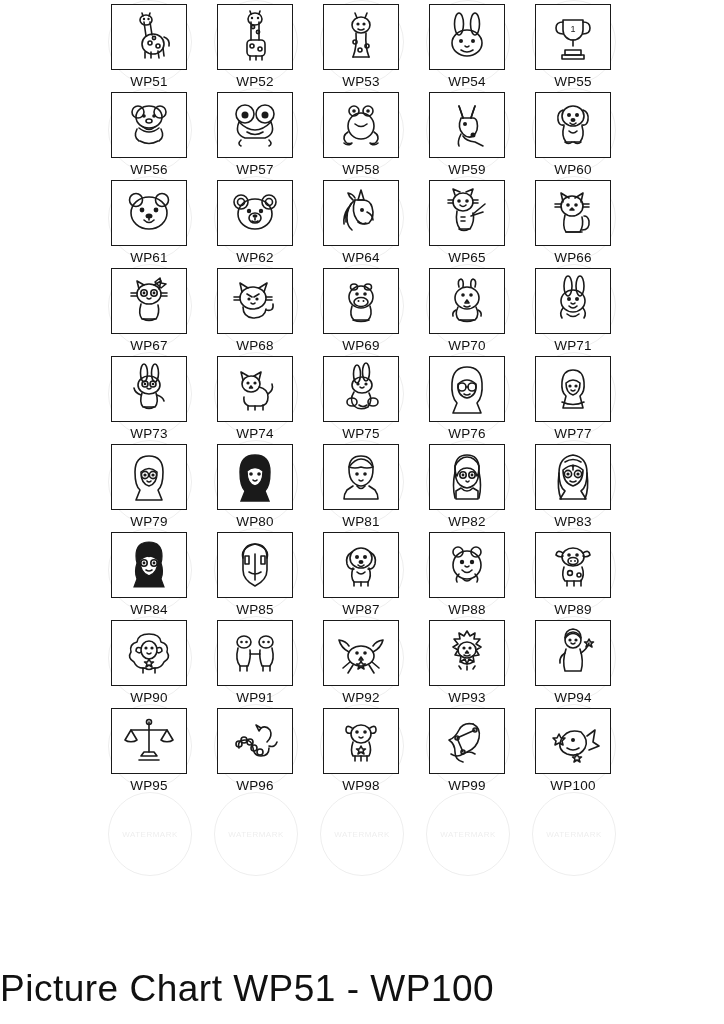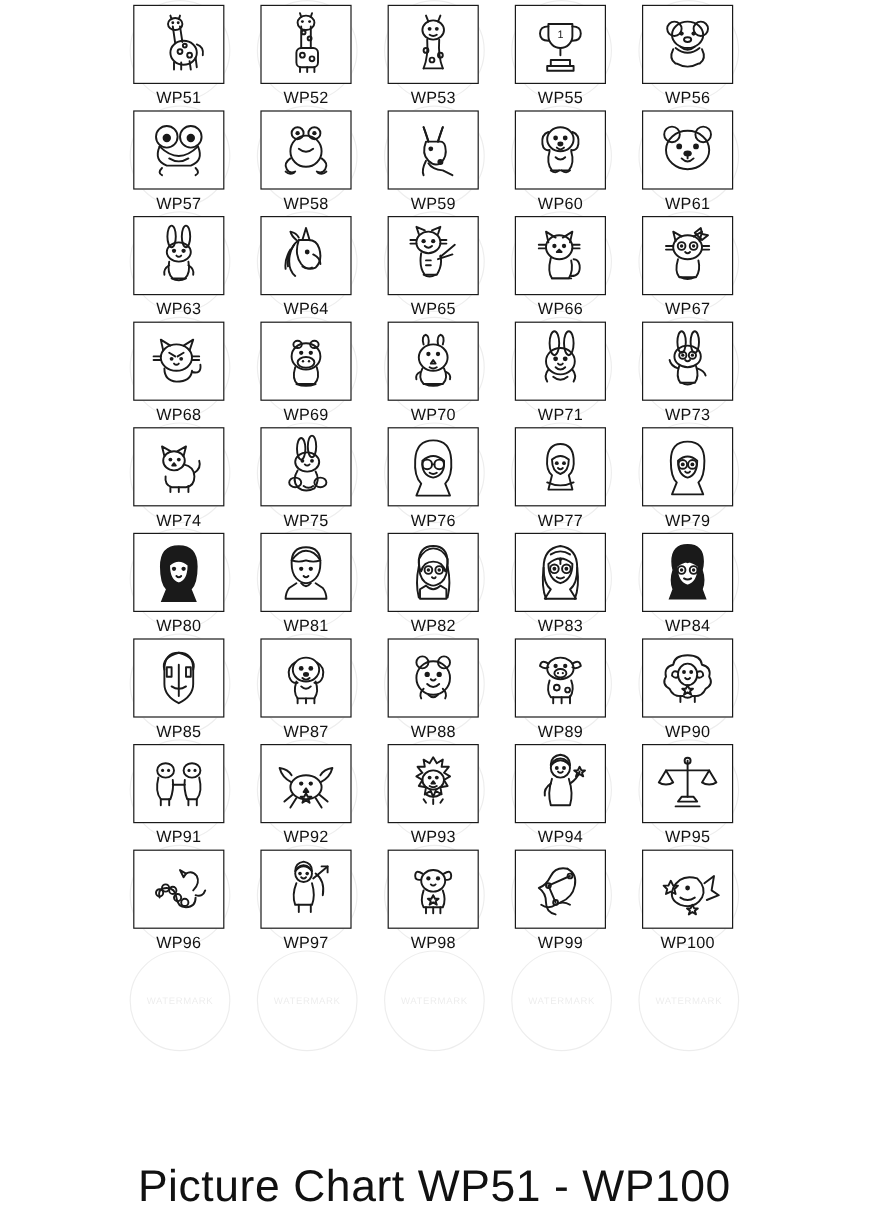--- a/index.html
+++ b/index.html
@@ -68,21 +68,21 @@
     font-size: 8px;
     letter-spacing: 0.5px;
     font-family: "Liberation Sans", sans-serif;
     pointer-events: none;
   }
   #footer {
     position: absolute;
     left: 0;
     right: 0;
     bottom: 14px;
-    text-align: center;
+    text-align: left;
     font-size: 37px;
     color: #111111;
     font-family: "Liberation Sans", sans-serif;
     letter-spacing: 0.5px;
   }
 </style>
 </head>
 <body>
 
 <div id="page">
@@ -191,20 +191,34 @@
             <circle cx="24" cy="32" r="2" stroke="#1a1a1a" fill="none" stroke-width="1.6" stroke-linecap="round" stroke-linejoin="round"></circle>
             <circle cx="36" cy="36" r="2" stroke="#1a1a1a" fill="none" stroke-width="1.6" stroke-linecap="round" stroke-linejoin="round"></circle>
             <circle cx="29" cy="40" r="2" stroke="#1a1a1a" fill="none" stroke-width="1.6" stroke-linecap="round" stroke-linejoin="round"></circle>
           </svg>
         </div>
         <div class="code">WP53</div>
       </div>
       <div class="cell">
         <div class="thumb">
           <svg width="60" height="54" viewBox="0 0 60 54">
+            <ellipse cx="22" cy="14" rx="4.5" ry="11" stroke="#1a1a1a" fill="none" stroke-width="1.6" stroke-linecap="round" stroke-linejoin="round"></ellipse>
+            <ellipse cx="38" cy="14" rx="4.5" ry="11" stroke="#1a1a1a" fill="none" stroke-width="1.6" stroke-linecap="round" stroke-linejoin="round"></ellipse>
+            <ellipse cx="30" cy="33" rx="15" ry="13" stroke="#1a1a1a" fill="none" stroke-width="1.6" stroke-linecap="round" stroke-linejoin="round"></ellipse>
+            <circle cx="24" cy="31" r="2" fill="#1a1a1a" stroke="none"></circle>
+            <circle cx="36" cy="31" r="2" fill="#1a1a1a" stroke="none"></circle>
+            <path d="M28 36 q2 2 4 0" stroke="#1a1a1a" fill="none" stroke-width="1.6" stroke-linecap="round" stroke-linejoin="round"></path>
+            <path d="M24 40 q6 4 12 0" stroke="#1a1a1a" fill="none" stroke-width="1.6" stroke-linecap="round" stroke-linejoin="round"></path>
+          </svg>
+        </div>
+        <div class="code">WP54</div>
+      </div>
+      <div class="cell">
+        <div class="thumb">
+          <svg width="60" height="54" viewBox="0 0 60 54">
             <path d="M20 10 h20 v10 a10 10 0 0 1 -20 0 z" stroke="#1a1a1a" fill="none" stroke-width="1.6" stroke-linecap="round" stroke-linejoin="round"></path>
             <path d="M20 12 q-7 0 -7 6 q0 6 7 6" stroke="#1a1a1a" fill="none" stroke-width="1.6" stroke-linecap="round" stroke-linejoin="round"></path>
             <path d="M40 12 q7 0 7 6 q0 6 -7 6" stroke="#1a1a1a" fill="none" stroke-width="1.6" stroke-linecap="round" stroke-linejoin="round"></path>
             <path d="M30 30 v6" stroke="#1a1a1a" fill="none" stroke-width="1.6" stroke-linecap="round" stroke-linejoin="round"></path>
             <path d="M22 40 h16 v5 h-16 z" stroke="#1a1a1a" fill="none" stroke-width="1.6" stroke-linecap="round" stroke-linejoin="round"></path>
             <path d="M19 45 h22 v4 h-22 z" stroke="#1a1a1a" fill="none" stroke-width="1.6" stroke-linecap="round" stroke-linejoin="round"></path>
             <text x="30" y="22" text-anchor="middle" font-size="9" font-family="Liberation Sans, sans-serif" fill="#1a1a1a">1</text>
           </svg>
         </div>
         <div class="code">WP55</div>
@@ -299,32 +313,33 @@
             <ellipse cx="30" cy="30" rx="3.5" ry="2.5" fill="#1a1a1a" stroke="none"></ellipse>
             <path d="M25 34 q5 5 10 0" stroke="#1a1a1a" fill="none" stroke-width="1.6" stroke-linecap="round" stroke-linejoin="round"></path>
             <path d="M30 30 v4" stroke="#1a1a1a" fill="none" stroke-width="1.6" stroke-linecap="round" stroke-linejoin="round"></path>
           </svg>
         </div>
         <div class="code">WP61</div>
       </div>
       <div class="cell">
         <div class="thumb">
           <svg width="60" height="54" viewBox="0 0 60 54">
-            <ellipse cx="24" cy="11" rx="3.5" ry="9" stroke="#1a1a1a" fill="none" stroke-width="1.6" stroke-linecap="round" stroke-linejoin="round"></ellipse>
-            <ellipse cx="36" cy="11" rx="3.5" ry="9" stroke="#1a1a1a" fill="none" stroke-width="1.6" stroke-linecap="round" stroke-linejoin="round"></ellipse>
-            <ellipse cx="30" cy="24" rx="10" ry="8" stroke="#1a1a1a" fill="none" stroke-width="1.6" stroke-linecap="round" stroke-linejoin="round"></ellipse>
-            <circle cx="26" cy="23" r="1.8" fill="#1a1a1a" stroke="none"></circle>
-            <circle cx="34" cy="23" r="1.8" fill="#1a1a1a" stroke="none"></circle>
-            <path d="M28 27 q2 2 4 0" stroke="#1a1a1a" fill="none" stroke-width="1.6" stroke-linecap="round" stroke-linejoin="round"></path>
-            <path d="M22 32 q-2 10 3 14 h10 q5 -4 3 -14" stroke="#1a1a1a" fill="none" stroke-width="1.6" stroke-linecap="round" stroke-linejoin="round"></path>
-            <path d="M22 35 q-5 3 -4 8 M38 35 q5 3 4 8" stroke="#1a1a1a" fill="none" stroke-width="1.6" stroke-linecap="round" stroke-linejoin="round"></path>
-            <path d="M24 46 q6 3 12 0" stroke="#1a1a1a" fill="none" stroke-width="1.6" stroke-linecap="round" stroke-linejoin="round"></path>
-          </svg>
-        </div>
-        <div class="code">WP63</div>
+            <circle cx="16" cy="16" r="7" stroke="#1a1a1a" fill="none" stroke-width="1.6" stroke-linecap="round" stroke-linejoin="round"></circle>
+            <circle cx="44" cy="16" r="7" stroke="#1a1a1a" fill="none" stroke-width="1.6" stroke-linecap="round" stroke-linejoin="round"></circle>
+            <circle cx="16" cy="16" r="3.5" stroke="#1a1a1a" fill="none" stroke-width="1.6" stroke-linecap="round" stroke-linejoin="round"></circle>
+            <circle cx="44" cy="16" r="3.5" stroke="#1a1a1a" fill="none" stroke-width="1.6" stroke-linecap="round" stroke-linejoin="round"></circle>
+            <ellipse cx="30" cy="28" rx="17" ry="15" stroke="#1a1a1a" fill="none" stroke-width="1.6" stroke-linecap="round" stroke-linejoin="round"></ellipse>
+            <circle cx="24" cy="25" r="2.2" fill="#1a1a1a" stroke="none"></circle>
+            <circle cx="36" cy="25" r="2.2" fill="#1a1a1a" stroke="none"></circle>
+            <ellipse cx="30" cy="32" rx="6" ry="5" stroke="#1a1a1a" fill="none" stroke-width="1.6" stroke-linecap="round" stroke-linejoin="round"></ellipse>
+            <ellipse cx="30" cy="30" rx="2.5" ry="1.8" fill="#1a1a1a" stroke="none"></ellipse>
+            <path d="M30 32 v2 M27 35 q3 2 6 0" stroke="#1a1a1a" fill="none" stroke-width="1.6" stroke-linecap="round" stroke-linejoin="round"></path>
+          </svg>
+        </div>
+        <div class="code">WP62</div>
       </div>
       <div class="cell">
         <div class="thumb">
           <svg width="60" height="54" viewBox="0 0 60 54">
             <path d="M30 4 L27 14 L33 14 z" stroke="#1a1a1a" fill="none" stroke-width="1.6" stroke-linecap="round" stroke-linejoin="round"></path>
             <path d="M22 14 q-4 -3 -5 -7 q5 1 7 5" stroke="#1a1a1a" fill="none" stroke-width="1.6" stroke-linecap="round" stroke-linejoin="round"></path>
             <path d="M24 14 q-4 12 2 20 q5 6 12 3 q6 -6 3 -16 q-2 -7 -9 -7 z" stroke="#1a1a1a" fill="none" stroke-width="1.6" stroke-linecap="round" stroke-linejoin="round"></path>
             <path d="M36 26 q6 3 6 8" stroke="#1a1a1a" fill="none" stroke-width="1.6" stroke-linecap="round" stroke-linejoin="round"></path>
             <circle cx="31" cy="24" r="2" fill="#1a1a1a" stroke="none"></circle>
             <path d="M24 14 q-8 6 -8 18 q0 8 5 12" stroke="#1a1a1a" fill="none" stroke-width="1.6" stroke-linecap="round" stroke-linejoin="round"></path>
@@ -786,37 +801,20 @@
             <path d="M42 28 q6 -6 3 -12 q-4 -5 -9 -2" stroke="#1a1a1a" fill="none" stroke-width="1.6" stroke-linecap="round" stroke-linejoin="round"></path>
             <path d="M36 14 l-5 -3 l3 6 z" stroke="#1a1a1a" fill="none" stroke-width="1.6" stroke-linecap="round" stroke-linejoin="round"></path>
             <path d="M44 32 q6 2 8 -4" stroke="#1a1a1a" fill="none" stroke-width="1.6" stroke-linecap="round" stroke-linejoin="round"></path>
           </svg>
         </div>
         <div class="code">WP96</div>
       </div>
       <div class="cell">
         <div class="thumb">
           <svg width="60" height="54" viewBox="0 0 60 54">
-            <circle cx="28" cy="14" r="7" stroke="#1a1a1a" fill="none" stroke-width="1.6" stroke-linecap="round" stroke-linejoin="round"></circle>
-            <path d="M21 12 q7 -8 14 0 q0 -7 -7 -8 q-7 1 -7 8 z" stroke="#1a1a1a" fill="none" stroke-width="1.6" stroke-linecap="round" stroke-linejoin="round"></path>
-            <circle cx="25" cy="14" r="1.5" fill="#1a1a1a" stroke="none"></circle>
-            <circle cx="31" cy="14" r="1.5" fill="#1a1a1a" stroke="none"></circle>
-            <path d="M26 17 q2 2 4 0" stroke="#1a1a1a" fill="none" stroke-width="1.6" stroke-linecap="round" stroke-linejoin="round"></path>
-            <path d="M22 22 q-4 10 -1 18 h14 q3 -8 0 -18" stroke="#1a1a1a" fill="none" stroke-width="1.6" stroke-linecap="round" stroke-linejoin="round"></path>
-            <path d="M24 40 v6 M34 40 v6" stroke="#1a1a1a" fill="none" stroke-width="1.6" stroke-linecap="round" stroke-linejoin="round"></path>
-            <path d="M38 14 q8 6 6 18" stroke="#1a1a1a" fill="none" stroke-width="1.6" stroke-linecap="round" stroke-linejoin="round"></path>
-            <path d="M36 18 L48 8" stroke="#1a1a1a" fill="none" stroke-width="1.6" stroke-linecap="round" stroke-linejoin="round"></path>
-            <path d="M48 8 l-5 0 m5 0 l0 5" stroke="#1a1a1a" fill="none" stroke-width="1.6" stroke-linecap="round" stroke-linejoin="round"></path>
-          </svg>
-        </div>
-        <div class="code">WP97</div>
-      </div>
-      <div class="cell">
-        <div class="thumb">
-          <svg width="60" height="54" viewBox="0 0 60 54">
             <path d="M21 14 q-6 -4 -6 2 q0 4 5 3" stroke="#1a1a1a" fill="none" stroke-width="1.6" stroke-linecap="round" stroke-linejoin="round"></path>
             <path d="M39 14 q6 -4 6 2 q0 4 -5 3" stroke="#1a1a1a" fill="none" stroke-width="1.6" stroke-linecap="round" stroke-linejoin="round"></path>
             <ellipse cx="30" cy="20" rx="10" ry="9" stroke="#1a1a1a" fill="none" stroke-width="1.6" stroke-linecap="round" stroke-linejoin="round"></ellipse>
             <circle cx="26" cy="18" r="1.8" fill="#1a1a1a" stroke="none"></circle>
             <circle cx="34" cy="18" r="1.8" fill="#1a1a1a" stroke="none"></circle>
             <path d="M28 23 q2 2 4 0" stroke="#1a1a1a" fill="none" stroke-width="1.6" stroke-linecap="round" stroke-linejoin="round"></path>
             <path d="M22 28 q-3 9 0 14 h16 q3 -6 0 -14" stroke="#1a1a1a" fill="none" stroke-width="1.6" stroke-linecap="round" stroke-linejoin="round"></path>
             <path d="M24 42 v5 M30 42 v5 M36 42 v5" stroke="#1a1a1a" fill="none" stroke-width="1.6" stroke-linecap="round" stroke-linejoin="round"></path>
             <path d="M30 32 l1.5 3 h3 l-2.5 2 l1 3 l-3 -2 l-3 2 l1 -3 l-2.5 -2 h3 z" stroke="#1a1a1a" fill="none" stroke-width="1.6" stroke-linecap="round" stroke-linejoin="round"></path>
           </svg>

